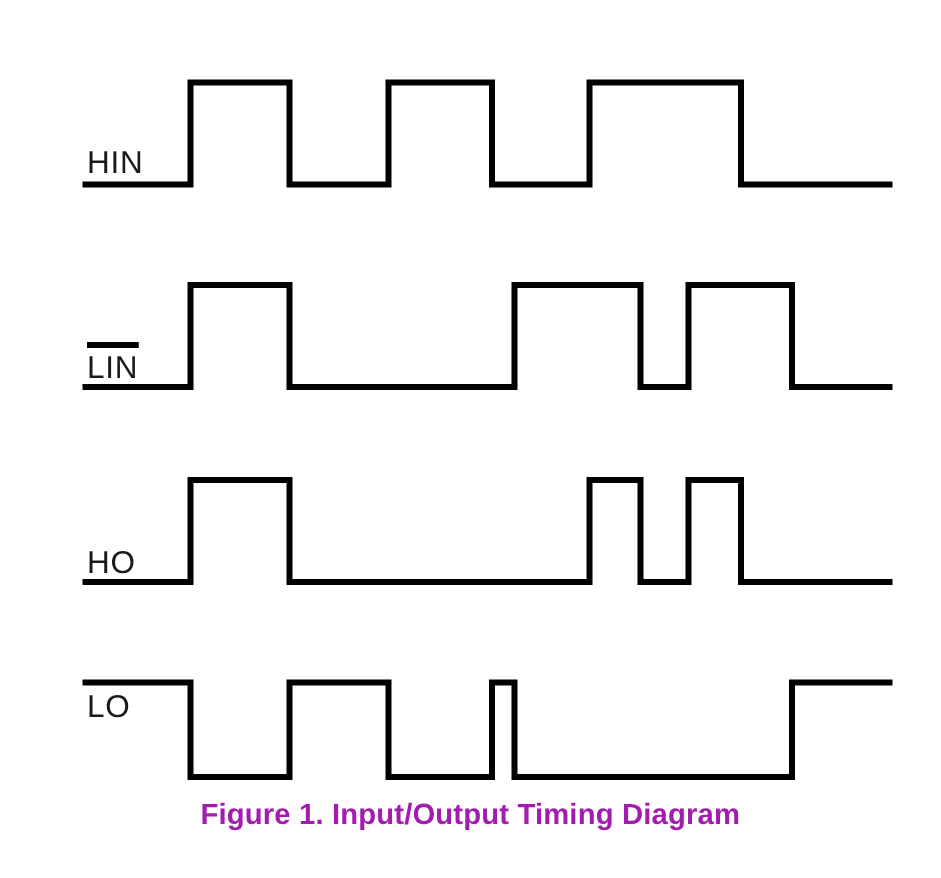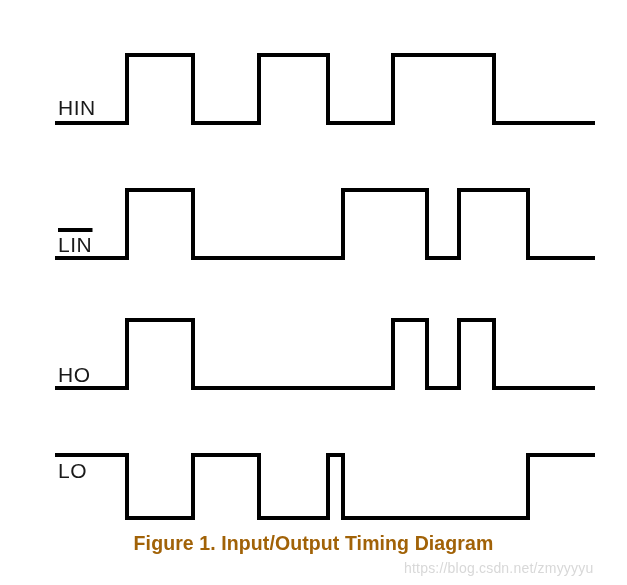--- a/index.html
+++ b/index.html
@@ -49,21 +49,21 @@
   }
   #caption {
     position: absolute;
     left: 0;
     top: 532px;
     width: 627px;
     text-align: center;
     font-family: "Liberation Sans", sans-serif;
     font-size: 19.5px;
     font-weight: bold;
-    color: #a16207;
+    color: #a21caf;
     letter-spacing: 0.1px;
     white-space: nowrap;
   }
   #watermark {
     position: absolute;
     left: 404px;
     top: 560px;
     font-family: "Liberation Sans", sans-serif;
     font-size: 14px;
     font-weight: 400;
@@ -92,15 +92,14 @@
         <text x="58" y="382" class="signal-label">HO</text>
       </g>
       <g>
         <path d="M 55 455 L 127 455 L 127 518 L 193 518 L 193 455 L 259 455 L 259 518 L 328 518 L 328 455 L 343 455 L 343 518 L 528 518 L 528 455 L 595 455" class="wave-path"></path>
         <text x="58" y="478" class="signal-label">LO</text>
       </g>
     </svg>
 
   <div id="caption">Figure 1. Input/Output Timing Diagram</div>
 
-  <div id="watermark">https://blog.csdn.net/zmyyyyu</div>
 
 </div>
 
 </body></html>

